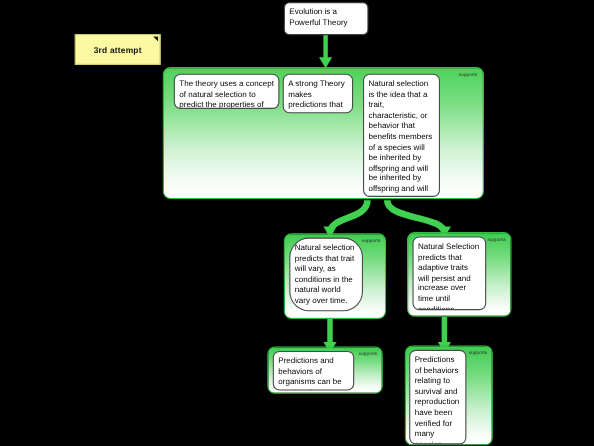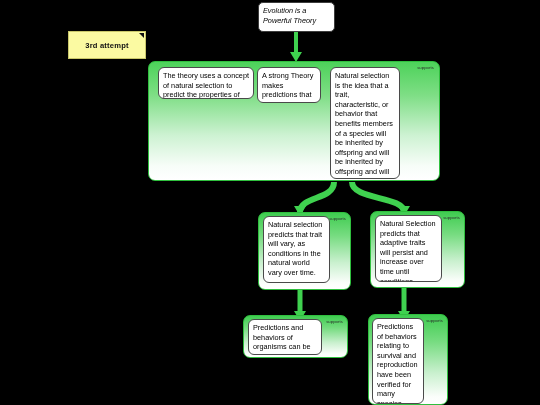--- a/index.html
+++ b/index.html
@@ -53,21 +53,20 @@
   .root-box{
     position:absolute;
     background:#ffffff;
     border:1px solid #3d3d3d;
     border-radius:5px;
     box-sizing:border-box;
     color:#000;
     font-size:7.3px;
     line-height:9.6px;
     padding:3px 4px;
-    font-style:italic;
   }
 
   
   .sticky{
     position:absolute;
     background:#fbfaa2;
     border:1px solid #c9c76a;
     box-sizing:border-box;
     color:#111;
     font-size:7.6px;
@@ -124,21 +123,21 @@
   <div class="card" style="left:257px;top:67px;width:64px;height:36px;">
     <span>A strong Theory makes predictions that can be falsified</span>
   </div>
   <div class="card" style="left:330px;top:67px;width:70px;height:112px;">
     <span>Natural selection is the idea that a trait, characteristic, or behavior that benefits members of a species will be inherited by offspring and will be inherited by offspring and will tend to occur more frequently.</span>
   </div>
 
   <div class="node flat" style="left:258px;top:212px;width:93px;height:78px;">
     <div class="supports" style="right:4px;top:3px;">supports</div>
   </div>
-  <div class="card" style="left:263px;top:216px;width:67px;height:67px;">
+  <div class="card" style="left:263px;top:216px;width:67px;height:67px;border-radius:18px;">
     <span>Natural selection predicts that trait will vary, as conditions in the natural world vary over time.</span>
   </div>
 
   <div class="node flat" style="left:370px;top:211px;width:95px;height:77px;">
     <div class="supports" style="right:4px;top:3px;">supports</div>
   </div>
   <div class="card" style="left:375px;top:215px;width:67px;height:67px;">
     <span>Natural Selection predicts that adaptive traits will persist and increase over time until conditions change</span>
   </div>
 

